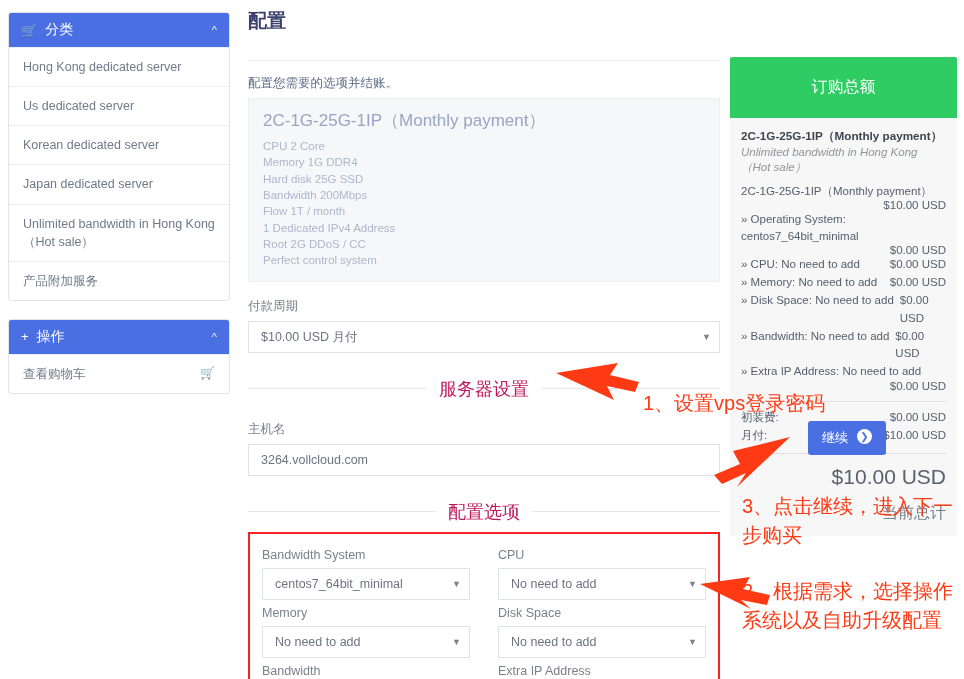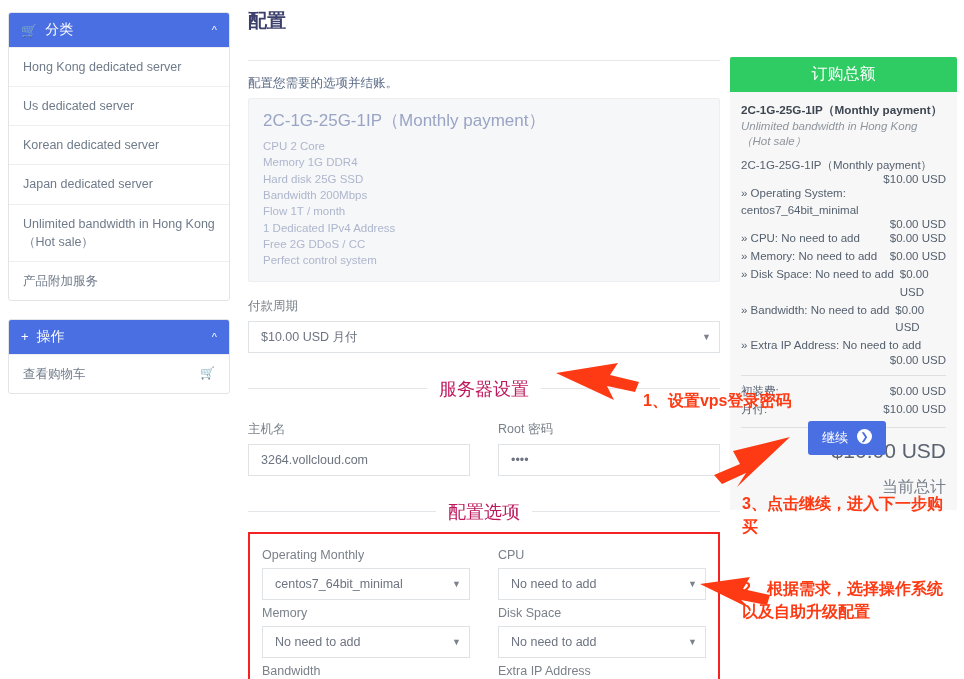--- a/index.html
+++ b/index.html
@@ -66,21 +66,21 @@
   .two-col { display: flex; gap: 28px; align-items: flex-end; }
   .two-col > div { flex: 1; }
 
   .opts-box { border: 2px solid #f42222; padding: 8px 12px 14px 12px; margin-top: 8px; }
   .opts-box .field-label:first-child { margin-top: 6px; }
 
   
   .summary { position: absolute; left: 730px; top: 57px; width: 227px; }
   .sum-head {
     background: #2ecc62; color: #fff; text-align: center;
-    font-size: 16px; padding: 7px 0; border-radius: 2px 2px 0 0;
+    font-size: 16px; padding: 20px 0; border-radius: 2px 2px 0 0;
   }
   .sum-body { background: #f7f7f7; padding: 10px 11px 12px 11px; font-size: 11.5px; color: #55606e; }
   .sum-prod { font-weight: bold; color: #3d4650; font-size: 11.7px; line-height: 1.35; }
   .sum-cat { font-style: italic; color: #8e959d; line-height: 1.35; margin-top: 1px; }
   .sum-line { margin-top: 7px; line-height: 1.4; }
   .sum-price { text-align: right; }
   .sum-row { display: flex; justify-content: space-between; gap: 6px; line-height: 1.55; }
   .sum-row .lbl { white-space: nowrap; }
   .sum-opt-wrapline { line-height: 1.45; }
   .sum-hr { border-top: 1px solid #e0e0e0; margin: 9px 0 7px 0; }
@@ -92,21 +92,21 @@
     background: #4a6fe3; color: #fff; border-radius: 3px;
     padding: 8px 14px; font-size: 13px; display: flex;
     align-items: flex-start; gap: 9px; cursor: pointer;
   }
   .circ-arrow {
     width: 15px; height: 15px; border-radius: 50%; background: #fff;
     color: #4a6fe3; font-size: 10px; line-height: 15px; text-align: center;
   }
 
   
-  .anno { position: absolute; color: #fd3a13; font-size: 16px; font-weight: bold; line-height: 1.45; }
+  .anno { position: absolute; color: #fd3a13; font-size: 20px; font-weight: normal; line-height: 1.45; }
   #anno1 { left: 643px; top: 389px; }
   #anno3 { left: 742px; top: 492px; width: 215px; }
   #anno2 { left: 742px; top: 577px; width: 212px; }
   .arrow-layer { position: absolute; left: 0; top: 0; width: 964px; height: 679px; pointer-events: none; }
 </style>
 </head>
 <body>
 
 <div class="page">
 
@@ -158,57 +158,53 @@
     <div class="subtitle">配置您需要的选项并结账。</div>
 
     <div class="product-box">
       <div class="product-name">2C-1G-25G-1IP（Monthly payment）</div>
       <div class="product-spec">CPU 2 Core</div>
       <div class="product-spec">Memory 1G DDR4</div>
       <div class="product-spec">Hard disk 25G SSD</div>
       <div class="product-spec">Bandwidth 200Mbps</div>
       <div class="product-spec">Flow 1T / month</div>
       <div class="product-spec">1 Dedicated IPv4 Address</div>
-      <div class="product-spec">Free 2G DDoS / CC</div>
+      <div class="product-spec">Root 2G DDoS / CC</div>
       <div class="product-spec">Perfect control system</div>
     </div>
 
     <div class="field-label">付款周期</div>
     <div class="select-wrap">
       <div class="fld">$10.00 USD 月付</div>
       <span class="caret">▼</span>
     </div>
 
     <div class="divider-title">
       <span class="ln"></span>
       <span class="tx">服务器设置</span>
       <span class="ln"></span>
     </div>
 
     <div class="two-col">
       <div>
         <div class="field-label">主机名</div>
         <div class="fld">3264.vollcloud.com</div>
       </div>
-      <div>
-        <div class="field-label">Root 密码</div>
-        <div class="fld">••••</div>
-      </div>
     </div>
 
     <div class="divider-title">
       <span class="ln"></span>
       <span class="tx">配置选项</span>
       <span class="ln"></span>
     </div>
 
     <div class="opts-box">
       <div class="two-col">
         <div>
-          <div class="field-label">Operating Monthly</div>
+          <div class="field-label">Bandwidth System</div>
           <div class="select-wrap">
             <div class="fld">centos7_64bit_minimal</div>
             <span class="caret">▼</span>
           </div>
         </div>
         <div>
           <div class="field-label">CPU</div>
           <div class="select-wrap">
             <div class="fld">No need to add</div>
             <span class="caret">▼</span>

